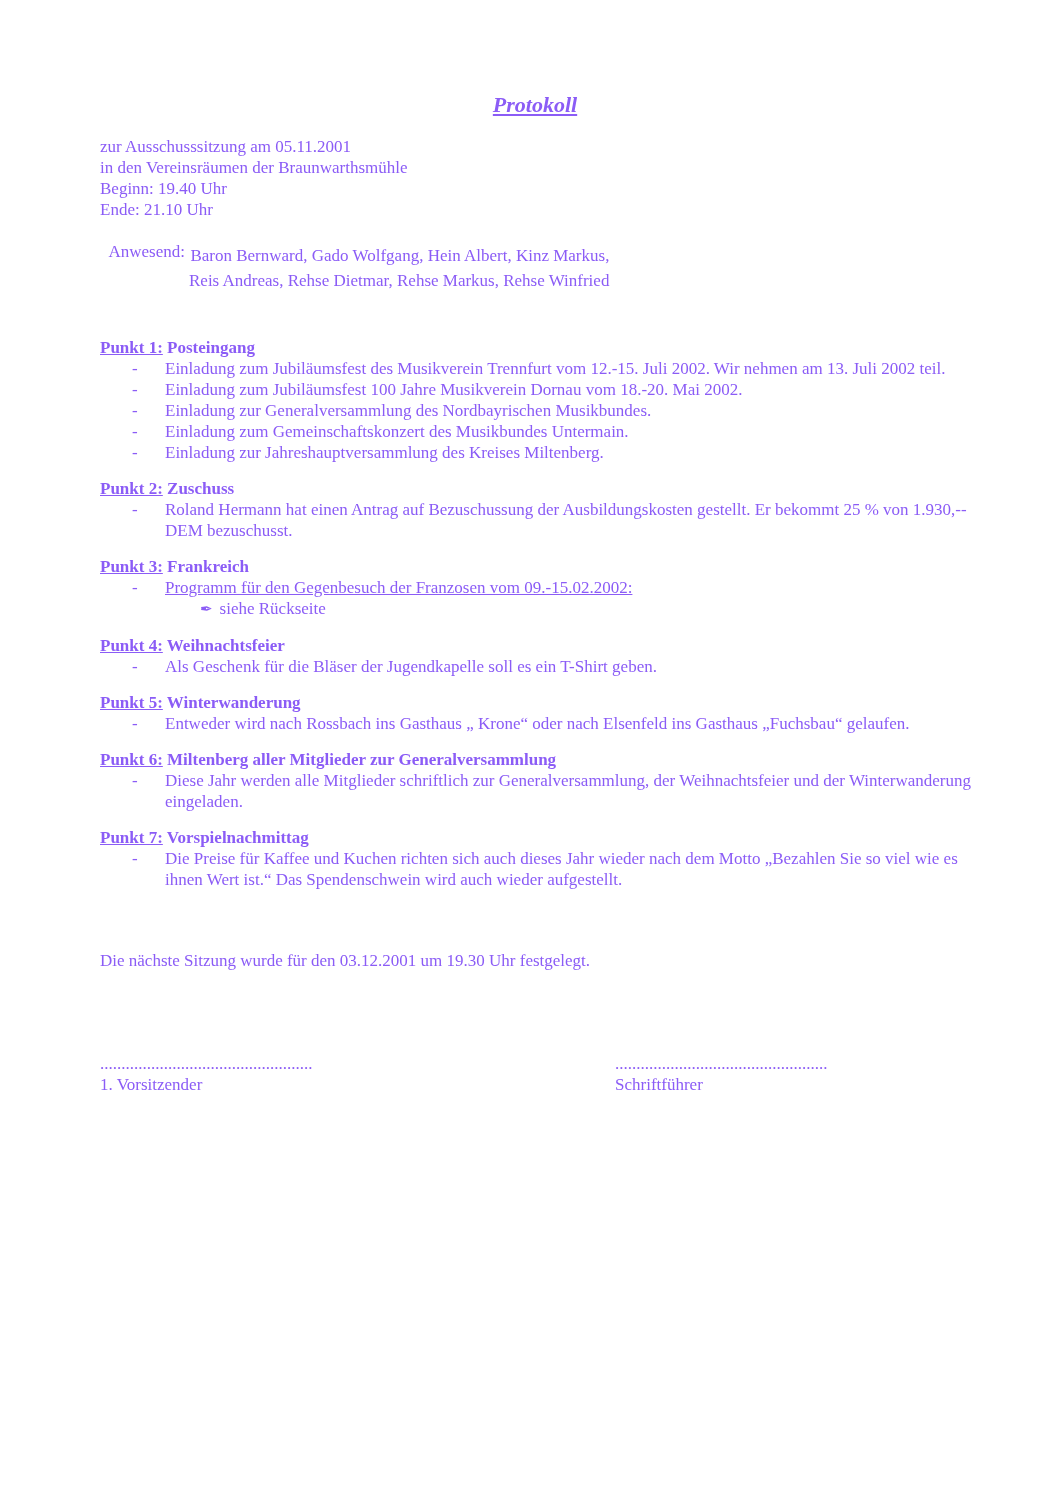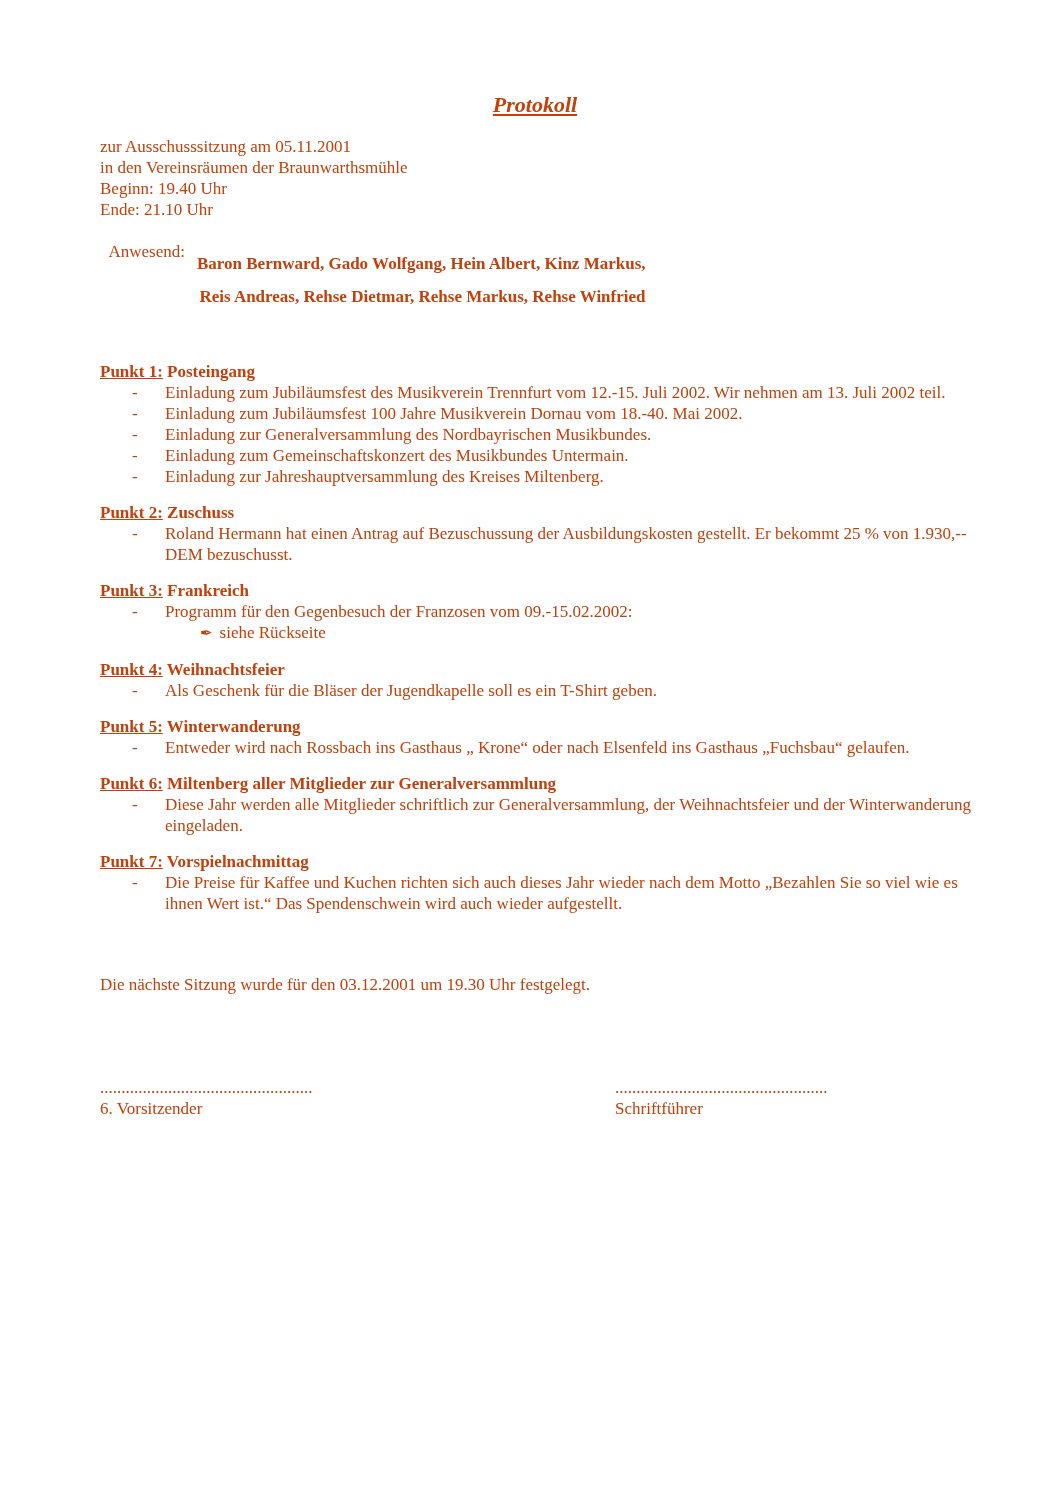--- a/index.html
+++ b/index.html
@@ -2,21 +2,21 @@
 <html><head>
 <meta charset="utf-8">
 <style>
   * { margin: 0; padding: 0; box-sizing: border-box; }
   html, body { background: #ffffff; }
   .page {
     width: 1058px;
     height: 1497px;
     margin: 0 auto;
     background: #ffffff;
-    color: #c2410c;
+    color: #8b5cf6;
     font-family: "Liberation Serif", "DejaVu Serif", serif;
     font-size: 17px;
     line-height: 21px;
     padding: 92px 48px 0 100px;
     position: relative;
   }
   .doc-title {
     text-align: center;
     font-size: 22px;
     line-height: 26px;
@@ -26,38 +26,38 @@
     margin-bottom: 18px;
     margin-right: 40px;
   }
   .intro p { margin: 0; }
   .attendees {
     margin-top: 21px;
     display: flex;
     text-align: right;
   }
   .attendees .att-label { width: 85px; flex: 0 0 85px; }
-  .attendees .att-names p { margin: 12px; font-weight: bold; }
+  .attendees .att-names p { margin: 4px; }
   .section { margin-top: 15px; }
   .section.first { margin-top: 42px; }
   .section-heading { font-weight: bold; }
   .section-heading .punkt {
     text-decoration: underline;
   }
   .items { max-width: 885px; }
   .item {
     position: relative;
     padding-left: 65px;
   }
   .item .dash {
     position: absolute;
     left: 32px;
     top: 0;
   }
-  .item .u { }
+  .item .u { text-decoration: underline; }
   .sub-note { padding-left: 100px; }
   .sub-note .pen {
     font-family: "DejaVu Sans", sans-serif;
     font-size: 15px;
     margin-right: 7px;
   }
   .closing { margin-top: 60px; }
   .signatures {
     margin-top: 82px;
     display: flex;
@@ -93,21 +93,21 @@
       <span class="punkt">Punkt 1:</span>
       <span class="stitle">Posteingang</span>
     </p>
     <div class="items">
       <div class="item">
         <span class="dash">-</span>
         <span>Einladung zum Jubiläumsfest des Musikverein Trennfurt vom 12.-15. Juli 2002. Wir nehmen am 13. Juli 2002 teil.</span>
       </div>
       <div class="item">
         <span class="dash">-</span>
-        <span>Einladung zum Jubiläumsfest 100 Jahre Musikverein Dornau vom 18.-40. Mai 2002.</span>
+        <span>Einladung zum Jubiläumsfest 100 Jahre Musikverein Dornau vom 18.-20. Mai 2002.</span>
       </div>
       <div class="item">
         <span class="dash">-</span>
         <span>Einladung zur Generalversammlung des Nordbayrischen Musikbundes.</span>
       </div>
       <div class="item">
         <span class="dash">-</span>
         <span>Einladung zum Gemeinschaftskonzert des Musikbundes Untermain.</span>
       </div>
       <div class="item">
@@ -196,21 +196,21 @@
         <span>Die Preise für Kaffee und Kuchen richten sich auch dieses Jahr wieder nach dem Motto „Bezahlen Sie so viel wie es ihnen Wert ist.“ Das Spendenschwein wird auch wieder aufgestellt.</span>
       </div>
     </div>
   </div>
 
   <p class="closing">Die nächste Sitzung wurde für den 03.12.2001 um 19.30 Uhr festgelegt.</p>
 
   <div class="signatures">
     <div class="sig-col">
       <p class="sig-dots">..................................................</p>
-      <p>6. Vorsitzender</p>
+      <p>1. Vorsitzender</p>
     </div>
     <div class="sig-col right">
       <p class="sig-dots">..................................................</p>
       <p>Schriftführer</p>
     </div>
   </div>
 
 </div>
 
 </body></html>

